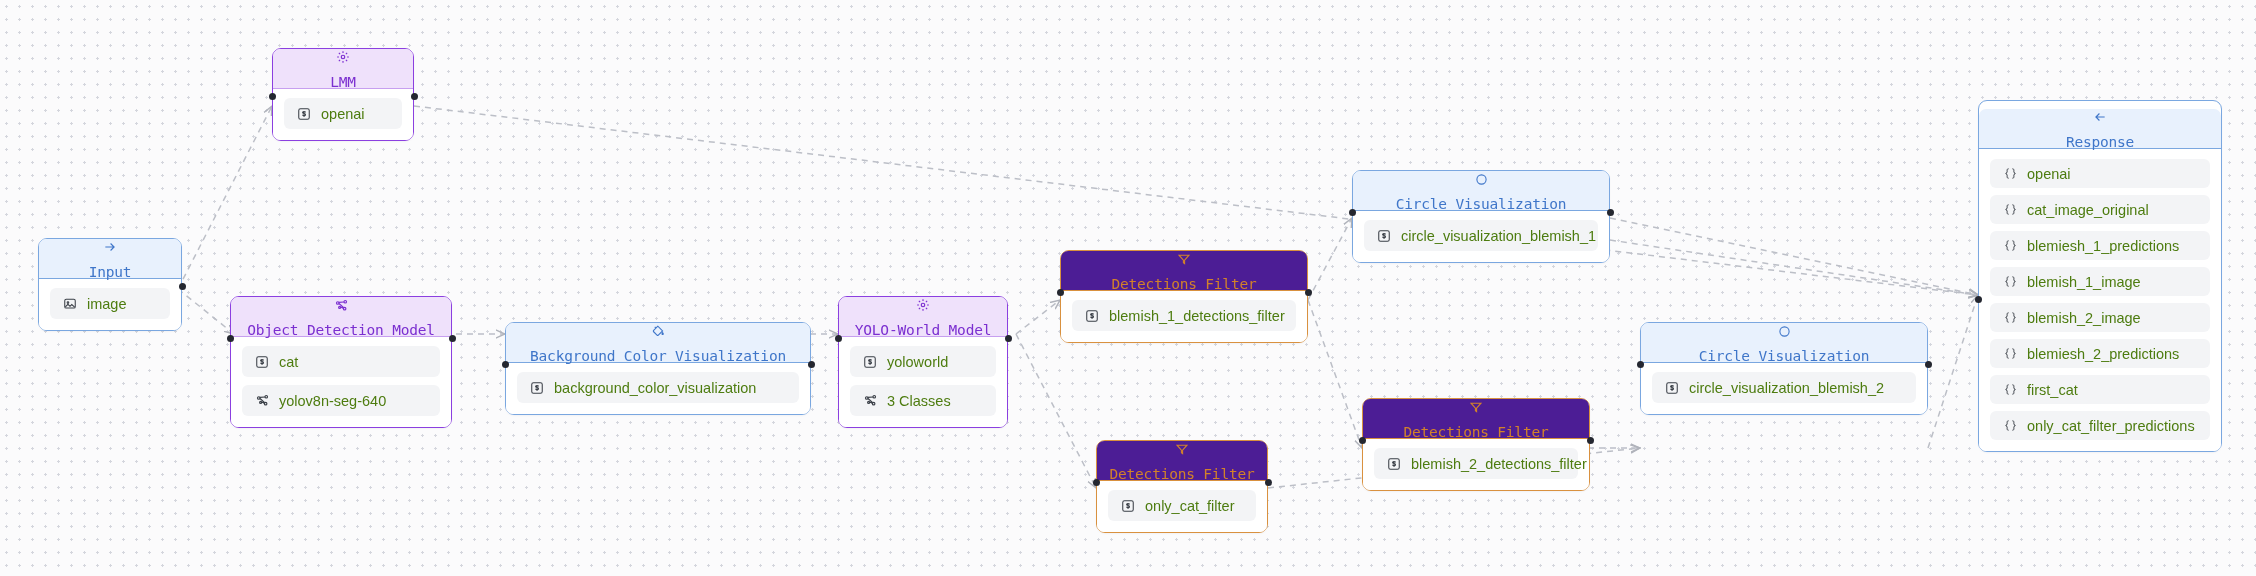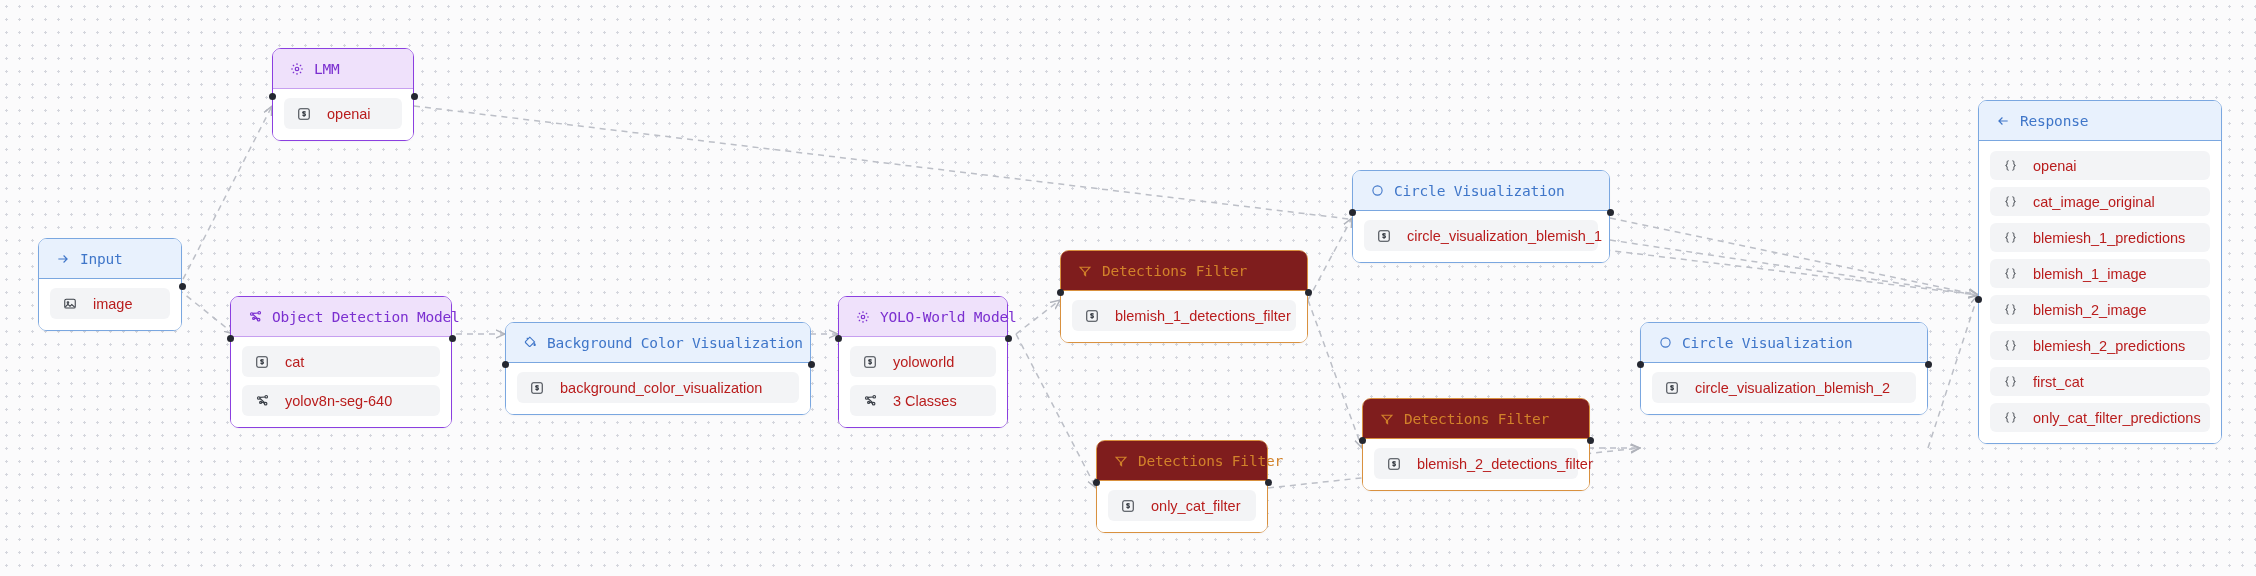--- a/index.html
+++ b/index.html
@@ -49,42 +49,43 @@
     align-items: center;
     gap: 9px;
     padding: 0 16px;
     border-top-left-radius: 7px;
     border-top-right-radius: 7px;
     font-family: "DejaVu Sans Mono", monospace;
     font-size: 14.5px;
     letter-spacing: -0.2px;
     white-space: nowrap;
     border-bottom: 1.6px solid transparent;
+    flex-direction: column;
   }
 
   .node-body {
     padding: 9px 11px 11px 11px;
     display: flex;
     flex-direction: column;
     gap: 8px;
     background: #fff;
     border-bottom-left-radius: 7px;
     border-bottom-right-radius: 7px;
   }
 
   .row {
     height: 31px;
     display: flex;
     align-items: center;
-    gap: 15px;
+    gap: 9px;
     padding: 0 12px;
     background: #f3f4f6;
     border-radius: 6px;
     font-size: 14.5px;
-    color: #b91c1c;
+    color: #4d7c0f;
     white-space: nowrap;
   }
 
   .row-icon {
     display: inline-flex;
     align-items: center;
     justify-content: center;
     width: 16px; height: 16px;
     flex: 0 0 16px;
   }
@@ -111,32 +112,33 @@
   .t-blue .node-header {
     background: #e8f1fd;
     color: #3f76c9;
     border-bottom-color: #7aa7e0;
   }
   .t-blue .hdr-icon { color: #3f76c9; }
 
   
   .t-orange { border-color: #d9913f; }
   .t-orange .node-header {
-    background: #7f1d1d;
+    background: #4c1d95;
     color: #d2822a;
     border-bottom-color: #d9913f;
   }
   .t-orange .hdr-icon { color: #d2822a; }
 
   
   .t-response { border-color: #7aa7e0; }
   .t-response .node-header {
     background: #e8f1fd;
     color: #3f76c9;
     border-bottom-color: #7aa7e0;
+    margin-top: 8px;
   }
   .t-response .hdr-icon { color: #3f76c9; }
   .t-response .node-body { gap: 7px; padding: 10px 11px 11px 11px; }
   .t-response .row { height: 29px; }
 
   .conn {
     position: absolute;
     width: 7px; height: 7px;
     background: #242730;
     border-radius: 50%;

